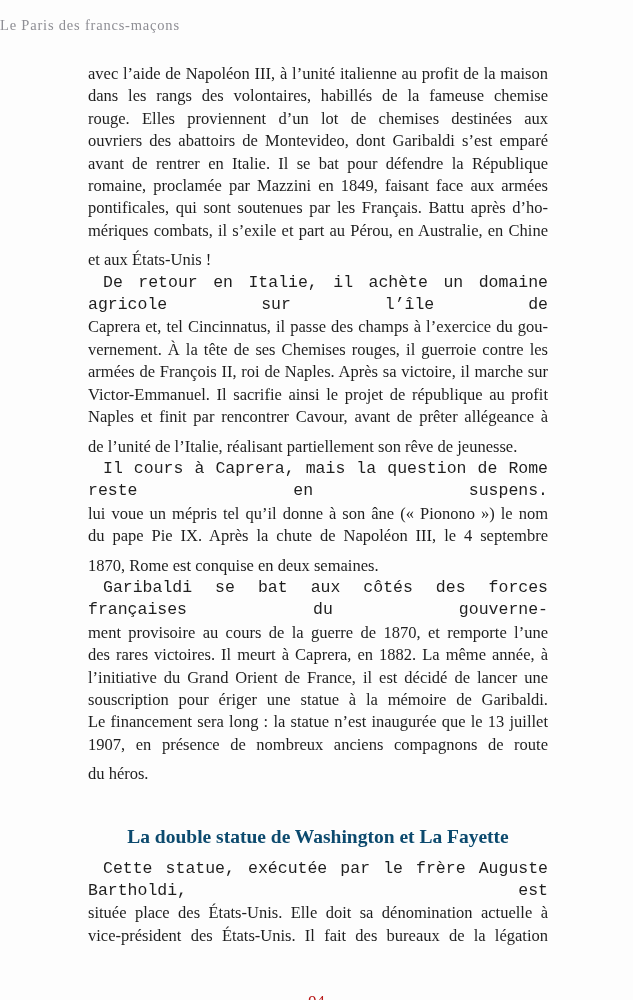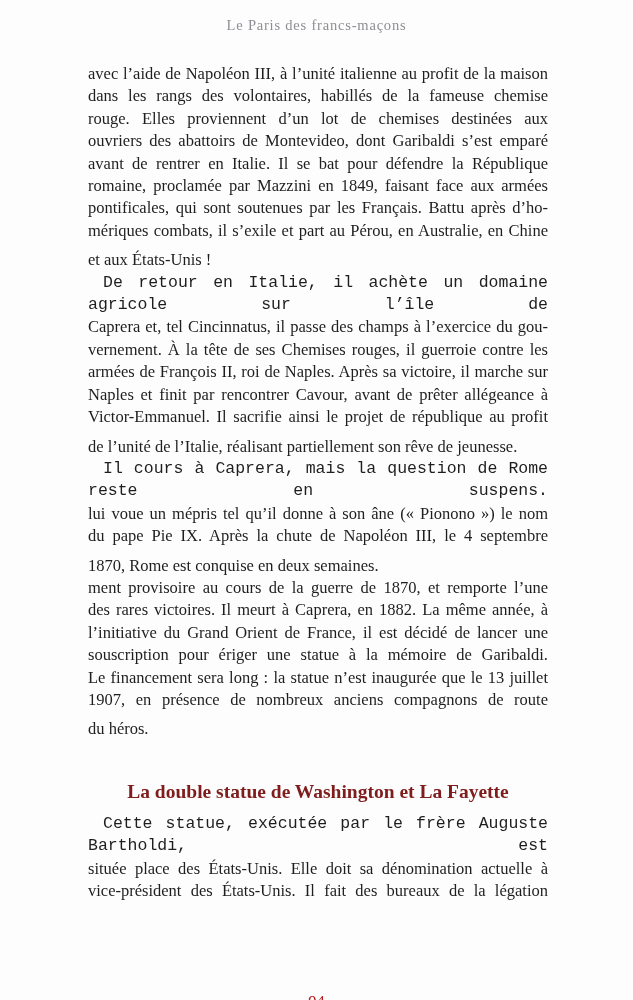--- a/index.html
+++ b/index.html
@@ -10,21 +10,21 @@
     background: #fdfdfd;
     font-family: "Liberation Serif", "DejaVu Serif", serif;
     color: #1e1e1e;
     overflow: hidden;
   }
   .running-title {
     position: absolute;
     top: 17px;
     left: 0;
     width: 100%;
-    text-align: center;
+    text-align: left;
     font-size: 14.5px;
     letter-spacing: 0.8px;
     color: #8e8e94;
   }
   .text-column {
     position: absolute;
     left: 88px;
     top: 63px;
     width: 460px;
     font-size: 16.5px;
@@ -37,21 +37,21 @@
   }
   .bline.lastline { text-align-last: left; margin-top: 7px; }
   .bline.indent { text-indent: 15px; font-family: Liberation Mono, monospace; }
   .section-heading {
     margin-top: 38px;
     margin-bottom: 0;
     text-align: center;
     font-weight: bold;
     font-size: 19.5px;
     line-height: 26px;
-    color: #7f1d1d;
+    color: #0c4a6e;
   }
   .section-block { margin-top: 8px; }
   .page-number {
     position: absolute;
     top: 992px;
     left: 0;
     width: 100%;
     text-align: center;
     font-size: 16.5px;
     color: #b91c1c;
@@ -73,27 +73,28 @@
         <div class="bline">ouvriers des abattoirs de Montevideo, dont Garibaldi s’est emparé</div>
         <div class="bline">avant de rentrer en Italie. Il se bat pour défendre la République</div>
         <div class="bline">romaine, proclamée par Mazzini en 1849, faisant face aux armées</div>
         <div class="bline">pontificales, qui sont soutenues par les Français. Battu après d’ho-</div>
         <div class="bline">mériques combats, il s’exile et part au Pérou, en Australie, en Chine</div>
         <div class="bline lastline">et aux États-Unis !</div>
         <div class="bline indent">De retour en Italie, il achète un domaine agricole sur l’île de</div>
         <div class="bline">Caprera et, tel Cincinnatus, il passe des champs à l’exercice du gou-</div>
         <div class="bline">vernement. À la tête de ses Chemises rouges, il guerroie contre les</div>
         <div class="bline">armées de François II, roi de Naples. Après sa victoire, il marche sur</div>
+        <div class="bline">Victor-Emmanuel. Il sacrifie ainsi le projet de république au profit</div>
         <div class="bline">Naples et finit par rencontrer Cavour, avant de prêter allégeance à</div>
-        <div class="bline">Victor-Emmanuel. Il sacrifie ainsi le projet de république au profit</div>
         <div class="bline lastline">de l’unité de l’Italie, réalisant partiellement son rêve de jeunesse.</div>
         <div class="bline indent">Il cours à Caprera, mais la question de Rome reste en suspens.</div>
         <div class="bline">lui voue un mépris tel qu’il donne à son âne (« Pionono ») le nom</div>
         <div class="bline">du pape Pie IX. Après la chute de Napoléon III, le 4 septembre</div>
         <div class="bline lastline">1870, Rome est conquise en deux semaines.</div>
+        <div class="bline indent">Garibaldi se bat aux côtés des forces françaises du gouverne-</div>
         <div class="bline">ment provisoire au cours de la guerre de 1870, et remporte l’une</div>
         <div class="bline">des rares victoires. Il meurt à Caprera, en 1882. La même année, à</div>
         <div class="bline">l’initiative du Grand Orient de France, il est décidé de lancer une</div>
         <div class="bline">souscription pour ériger une statue à la mémoire de Garibaldi.</div>
         <div class="bline">Le financement sera long : la statue n’est inaugurée que le 13 juillet</div>
         <div class="bline">1907, en présence de nombreux anciens compagnons de route</div>
         <div class="bline lastline">du héros.</div>
       </div>
 
     <div class="section-heading">La double statue de Washington et La Fayette</div>

